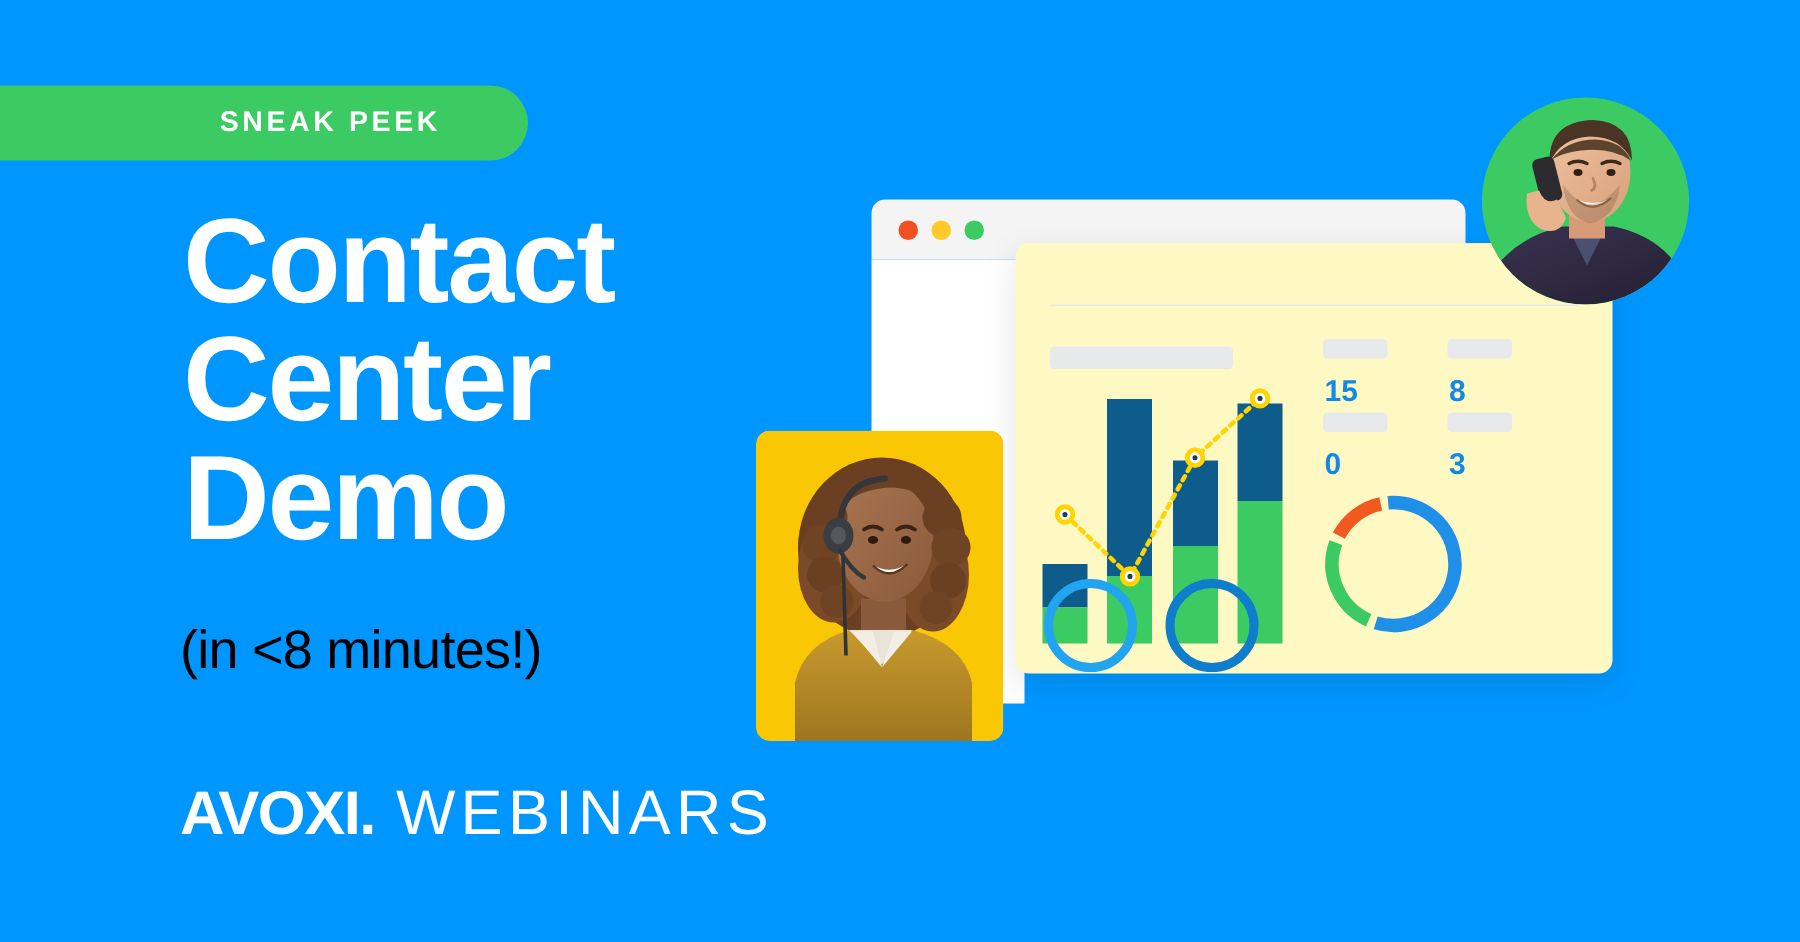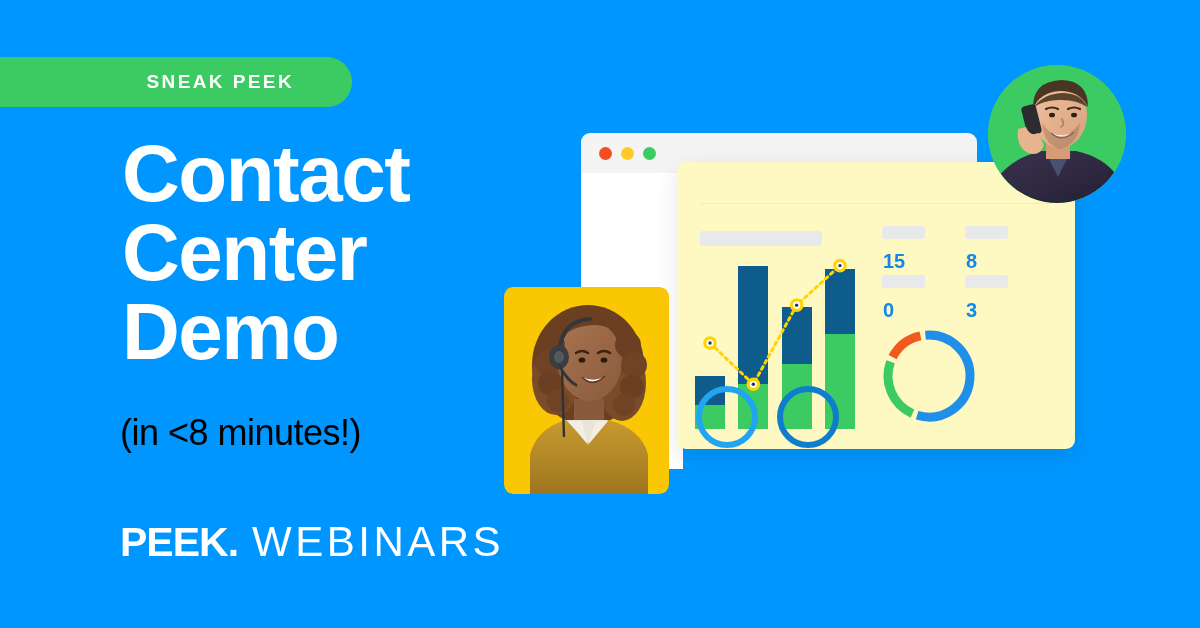--- a/index.html
+++ b/index.html
@@ -219,21 +219,21 @@
 
   <div class="headline">
     <div class="headline-line">Contact</div>
     <div class="headline-line">Center</div>
     <div class="headline-line">Demo</div>
   </div>
 
   <div class="subhead">(in &lt;8 minutes!)</div>
 
   <div class="logo-row">
-    <span class="logo-avoxi">PEEK.</span>
+    <span class="logo-avoxi">AVOXI.</span>
     <span class="logo-webinars">WEBINARS</span>
   </div>
 
   <div class="mockup">
 
     <div class="browser-chrome">
       <span class="dot dot-red"></span>
       <span class="dot dot-yellow"></span>
       <span class="dot dot-green"></span>
     </div>

